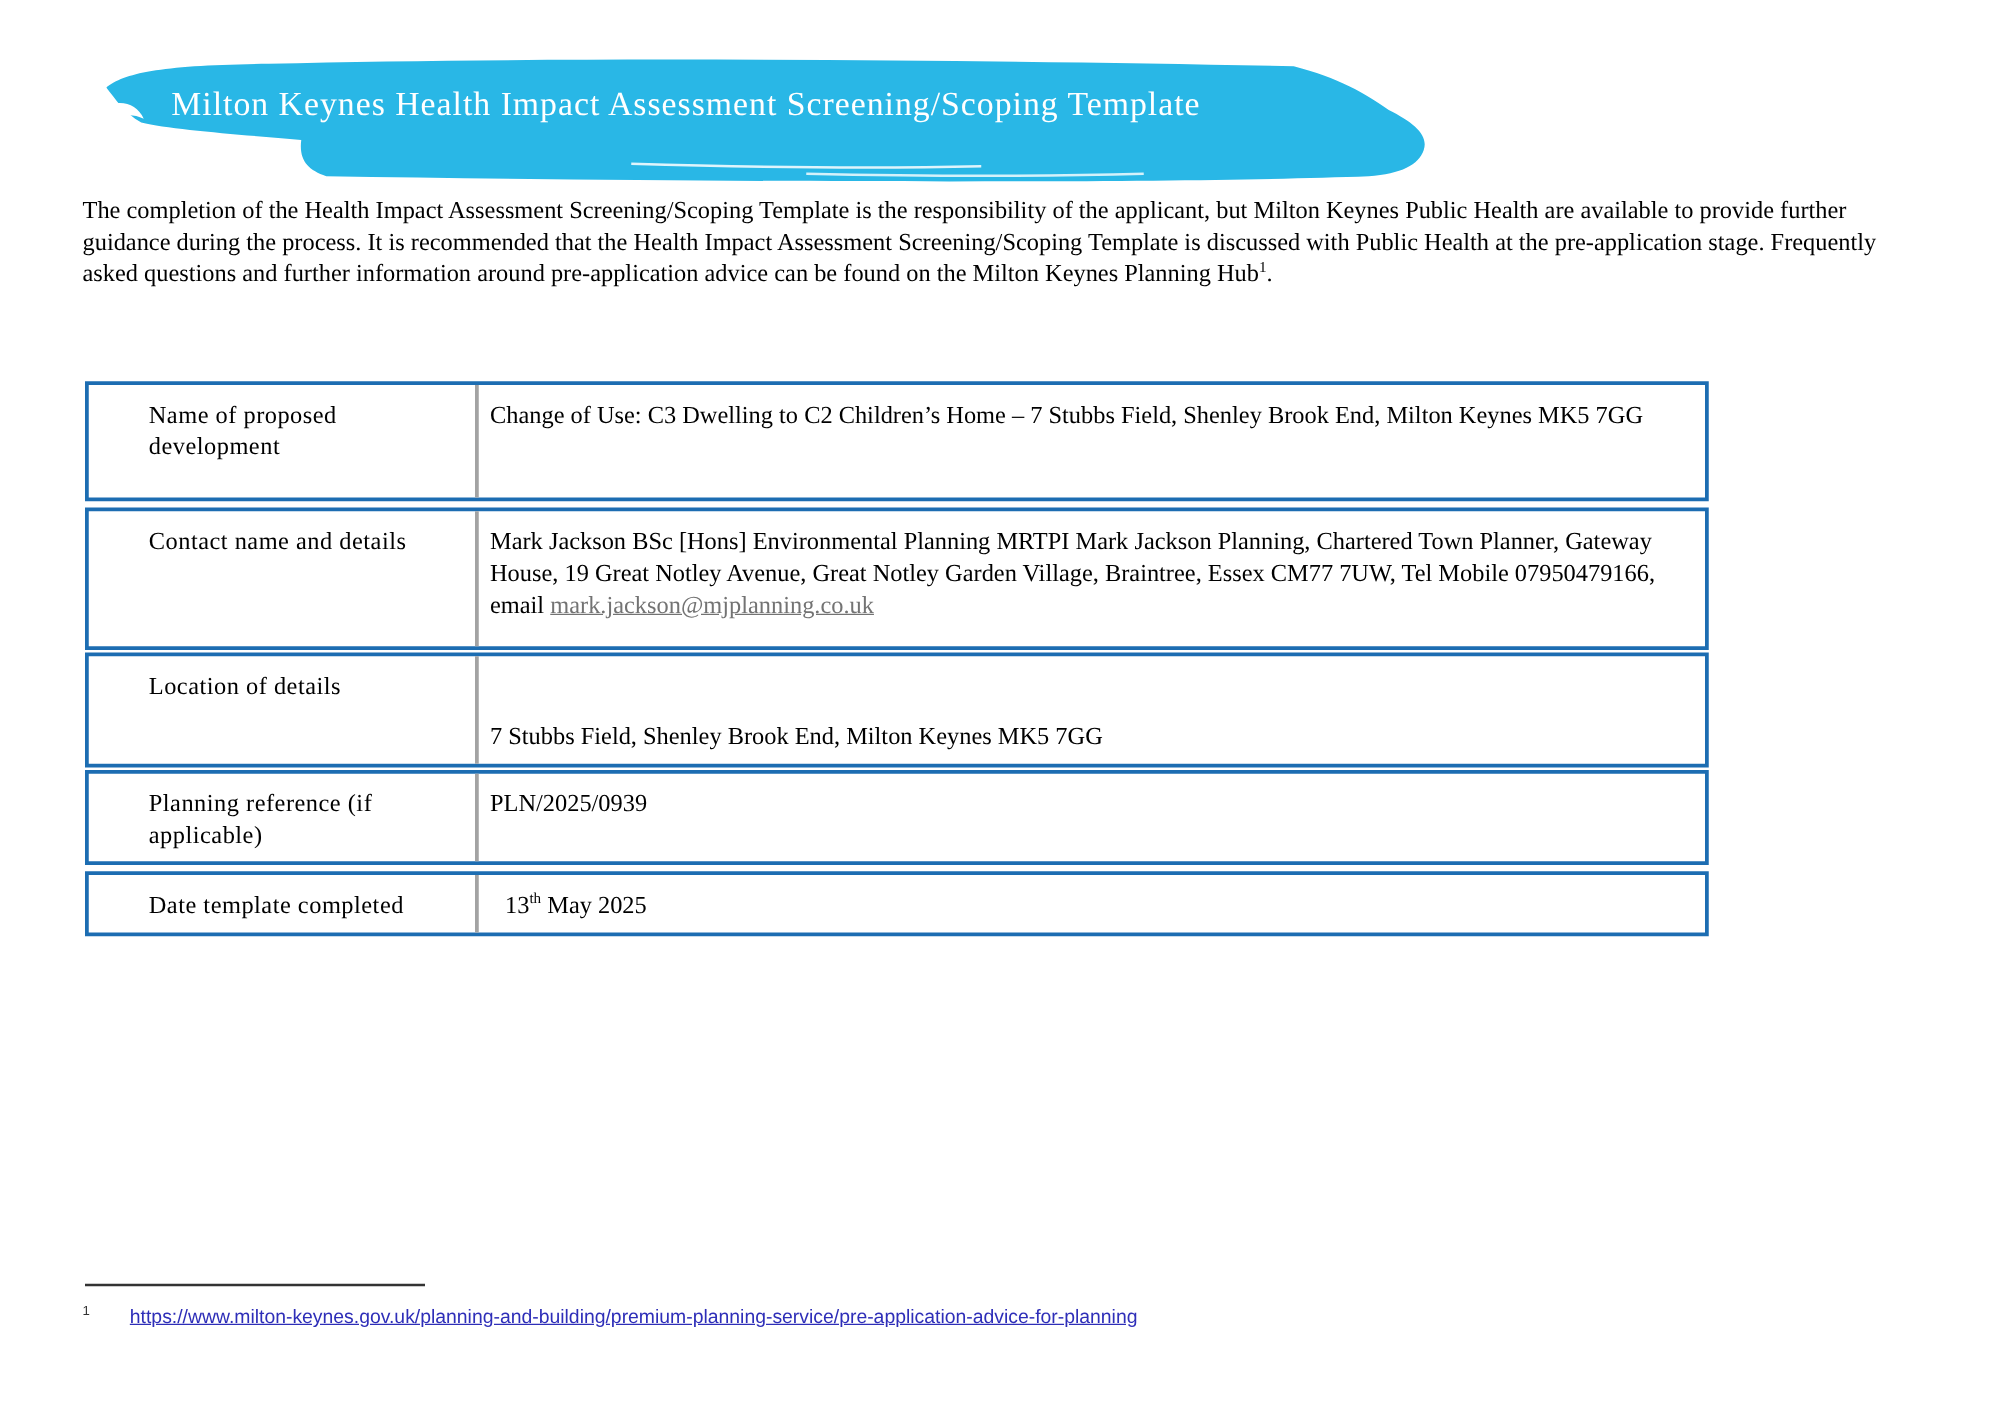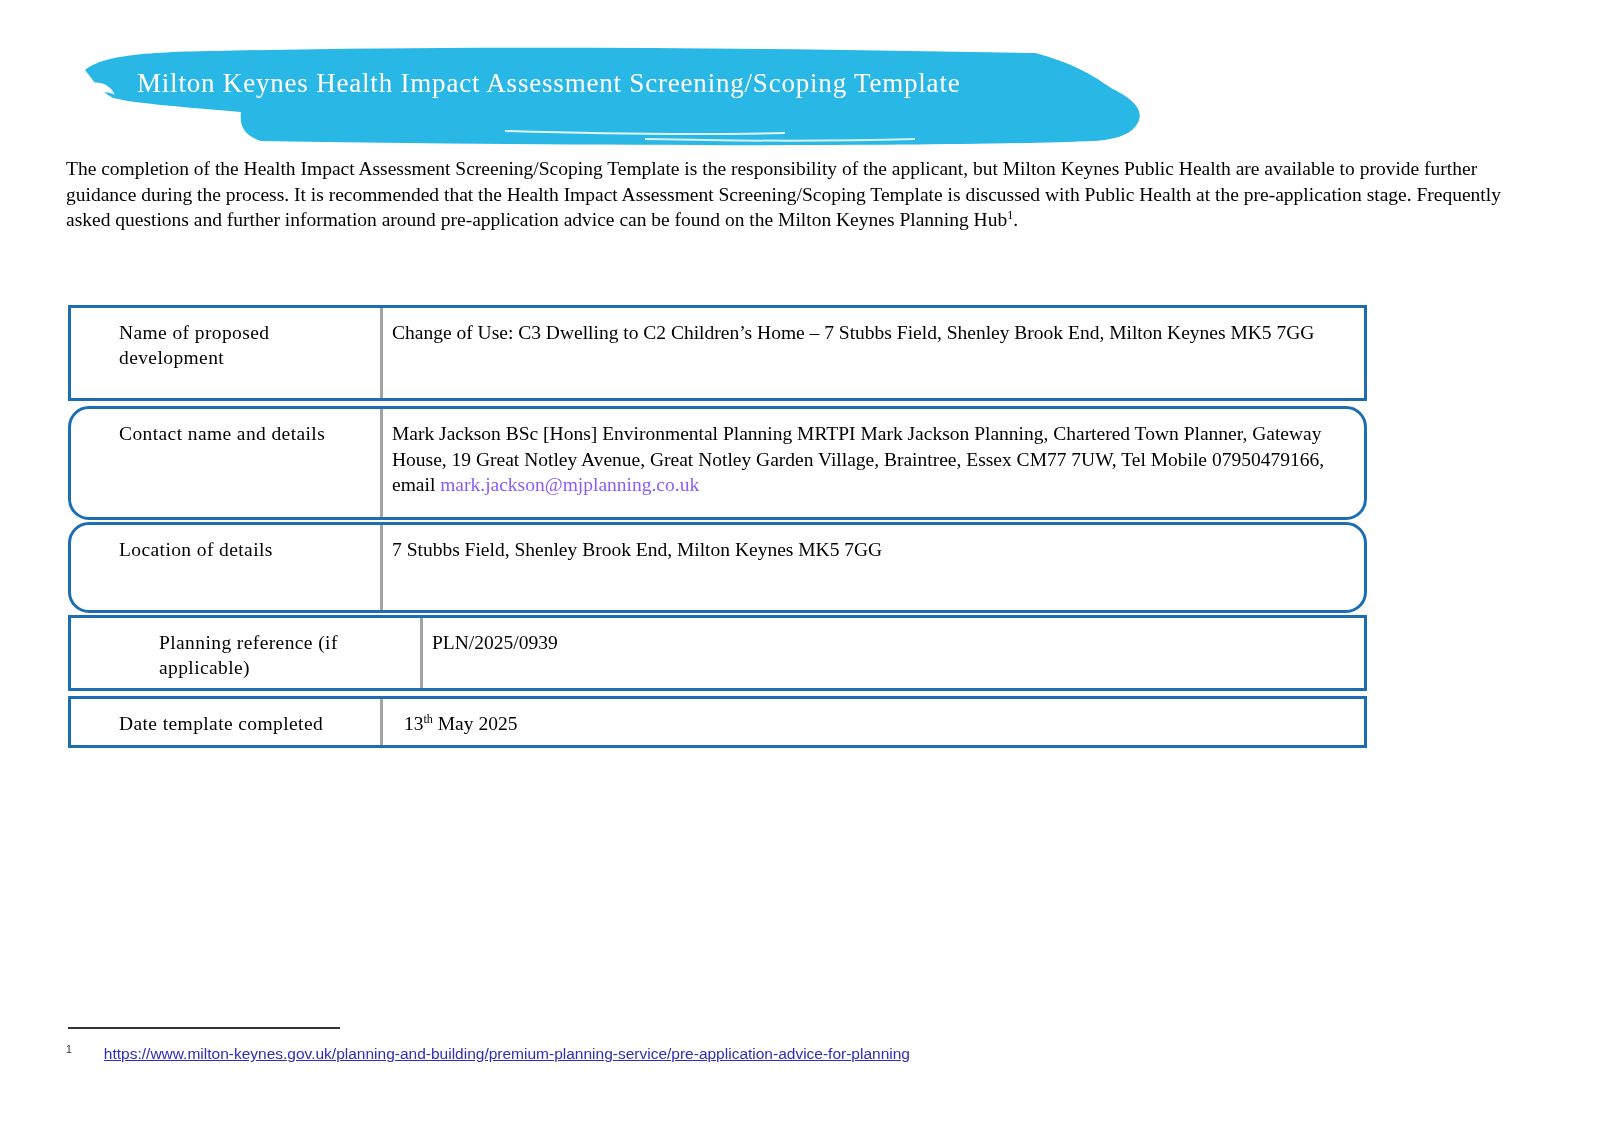--- a/index.html
+++ b/index.html
@@ -31,41 +31,41 @@
 
   
   .details-table { position: absolute; left: 68px; top: 305px; width: 1299px; }
   .trow {
     display: flex; align-items: stretch;
     border: 3px solid #1C6DB2;
     background: #ffffff;
   }
   .trow + .trow { margin-top: 0; }
   .trow.gap-lg { margin-bottom: 5px; }
-  .trow.gap-sm { margin-bottom: 2px; border-radius: 21px; }
+  .trow.gap-sm { margin-bottom: 2px; }
   .tlabel {
     width: 274px; flex: 0 0 274px;
     border-right: 3px solid #a3a3a3;
     padding: 12px 12px 8px 10px;
     font-size: 19.5px; letter-spacing: 0.4px; line-height: 25px; margin-left: 38px;
   }
   .tvalue {
     flex: 1 1 auto;
     padding: 12px 12px 8px 9px;
     font-size: 19.5px; line-height: 25.5px;
   }
-  .tvalue.pad-down { padding-top: 12px; }
+  .tvalue.pad-down { padding-top: 12px; margin-top: 40px; }
   .r-name    { min-height: 96px; }
   .r-contact { min-height: 114px; }
   .r-location{ min-height: 91px; }
-  .r-planref { min-height: 63px; padding-left: 40px; }
+  .r-planref { min-height: 63px; }
   .r-date    { min-height: 52px; gap: 12px; }
 
   a.doc-link {
-    color: #8b5cf6; cursor: pointer;
+    color: #737373; text-decoration: underline; cursor: pointer;
   }
 
   
   .footnote-sep {
     position: absolute; left: 68px; top: 1027px; width: 272px;
     border-top: 2px solid #333333;
   }
   .footnote {
     position: absolute; left: 66px; top: 1043px; width: 1200px;
     font-family: "Liberation Sans", sans-serif;

